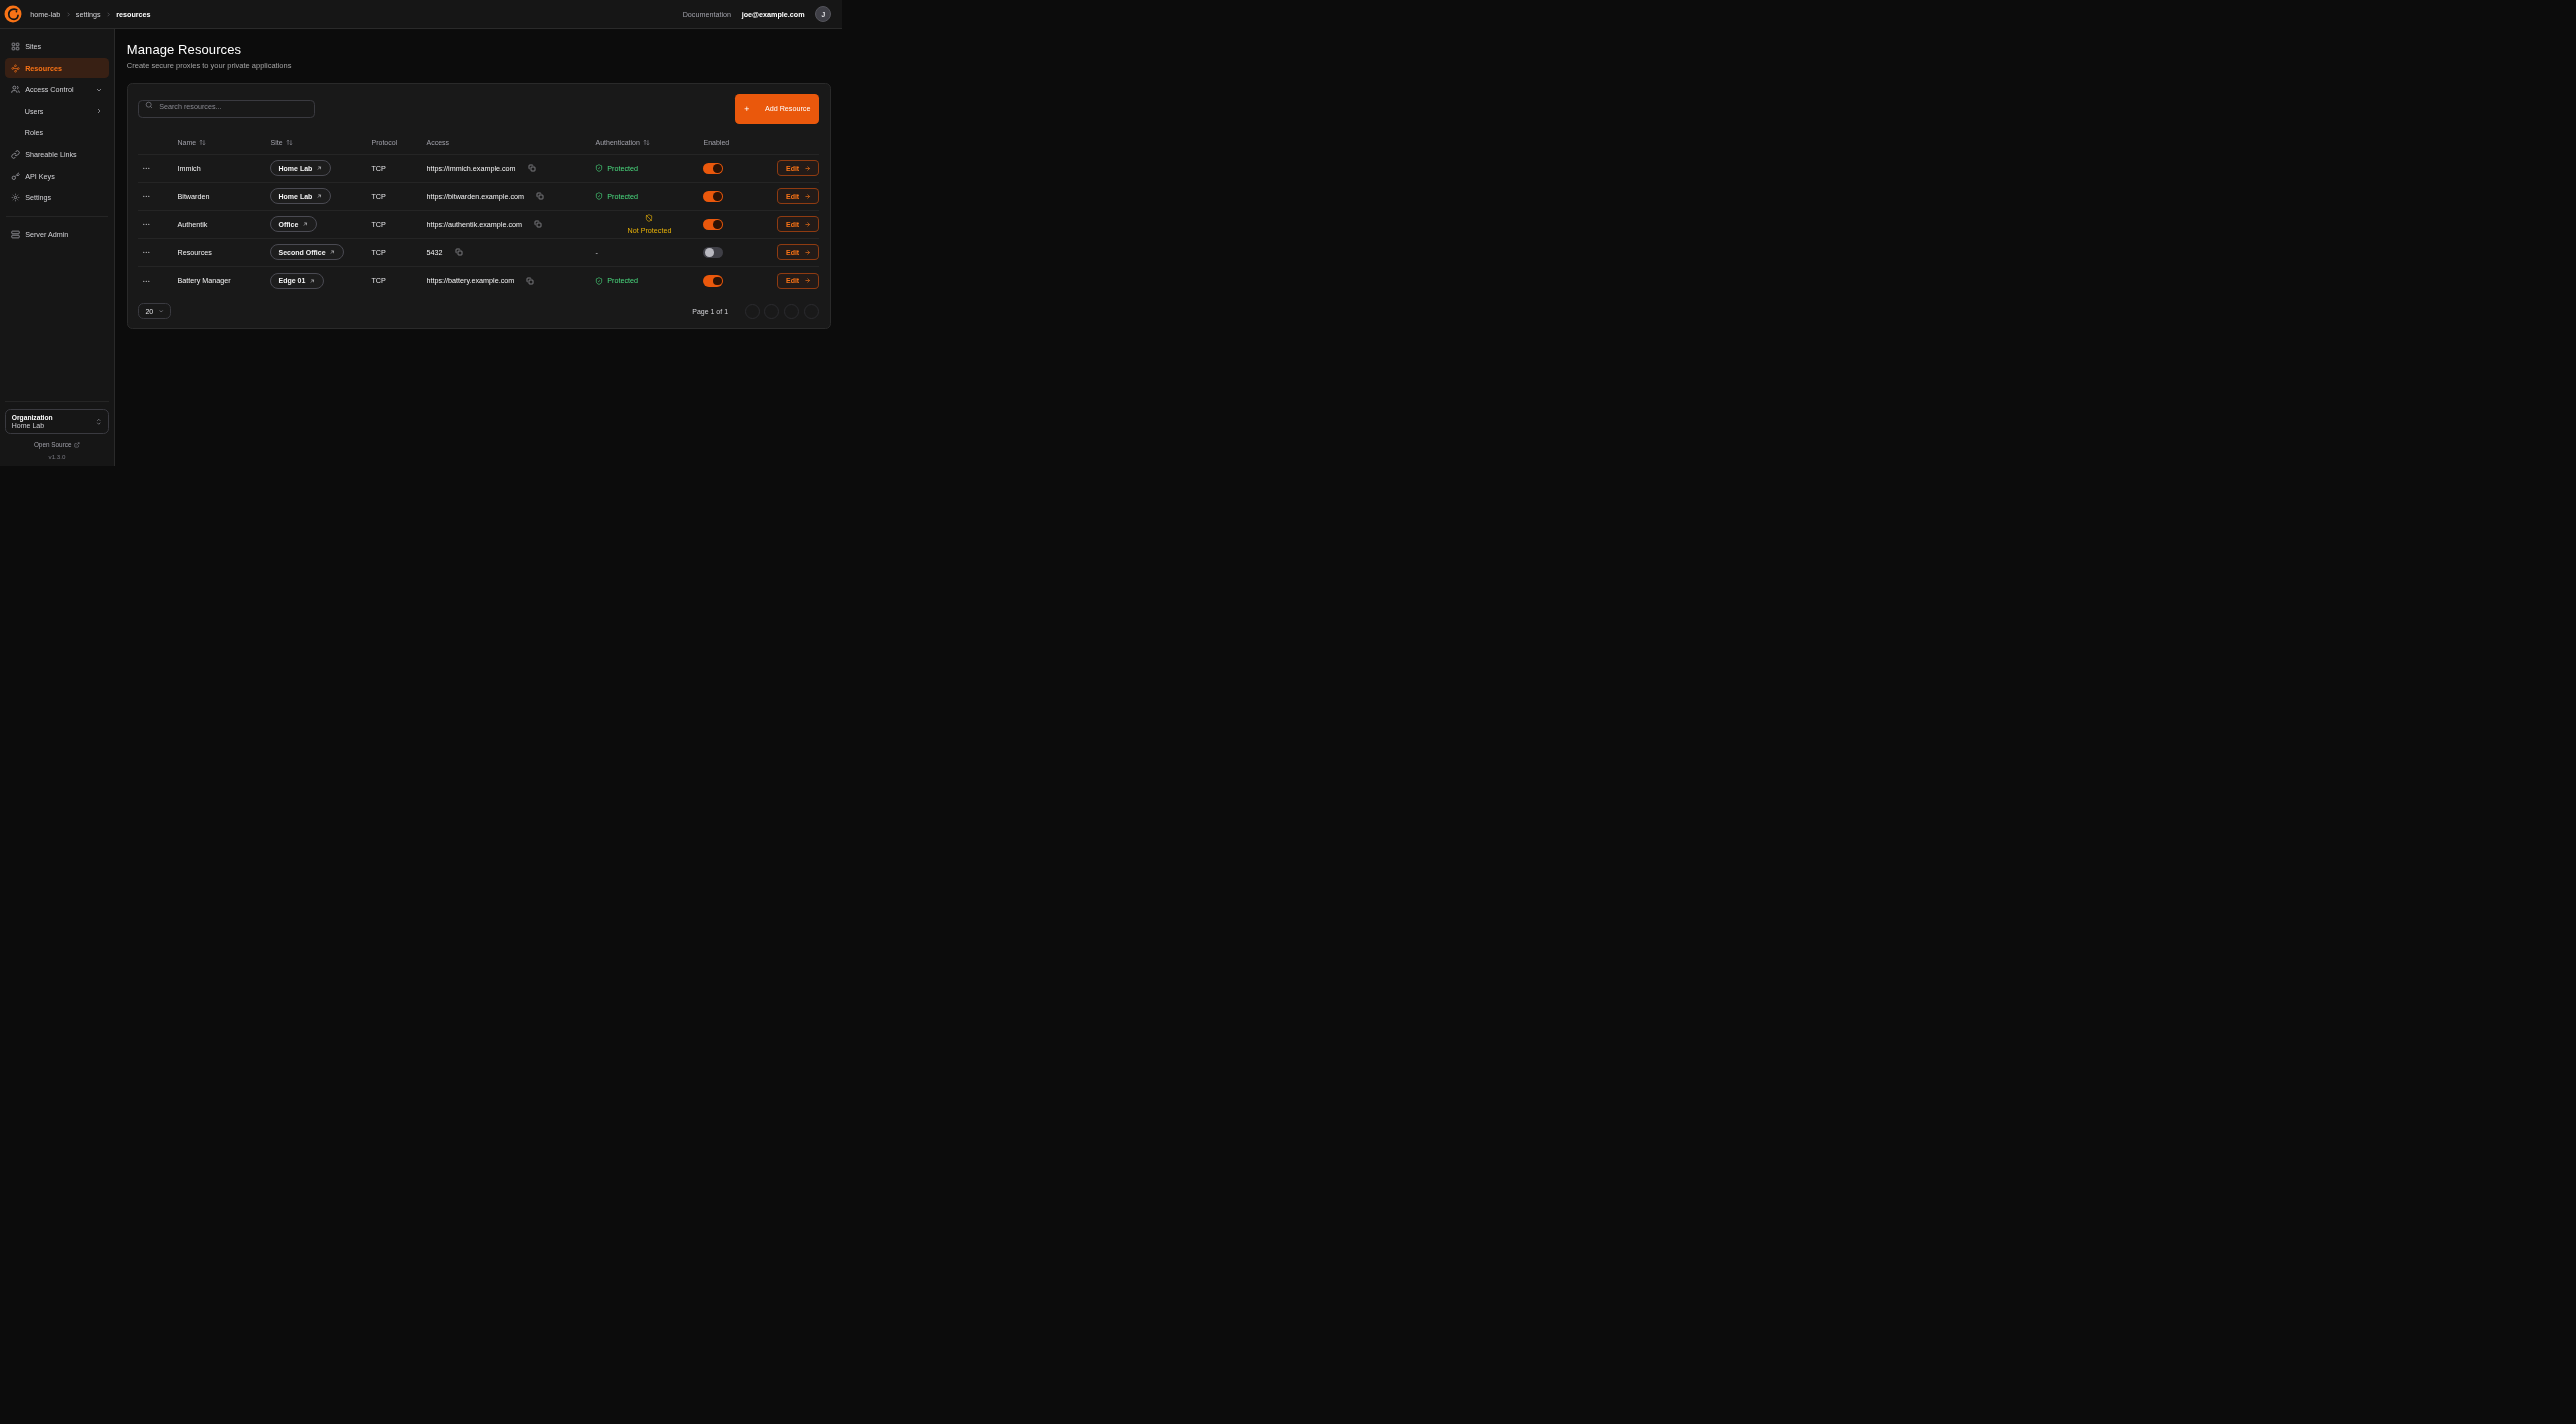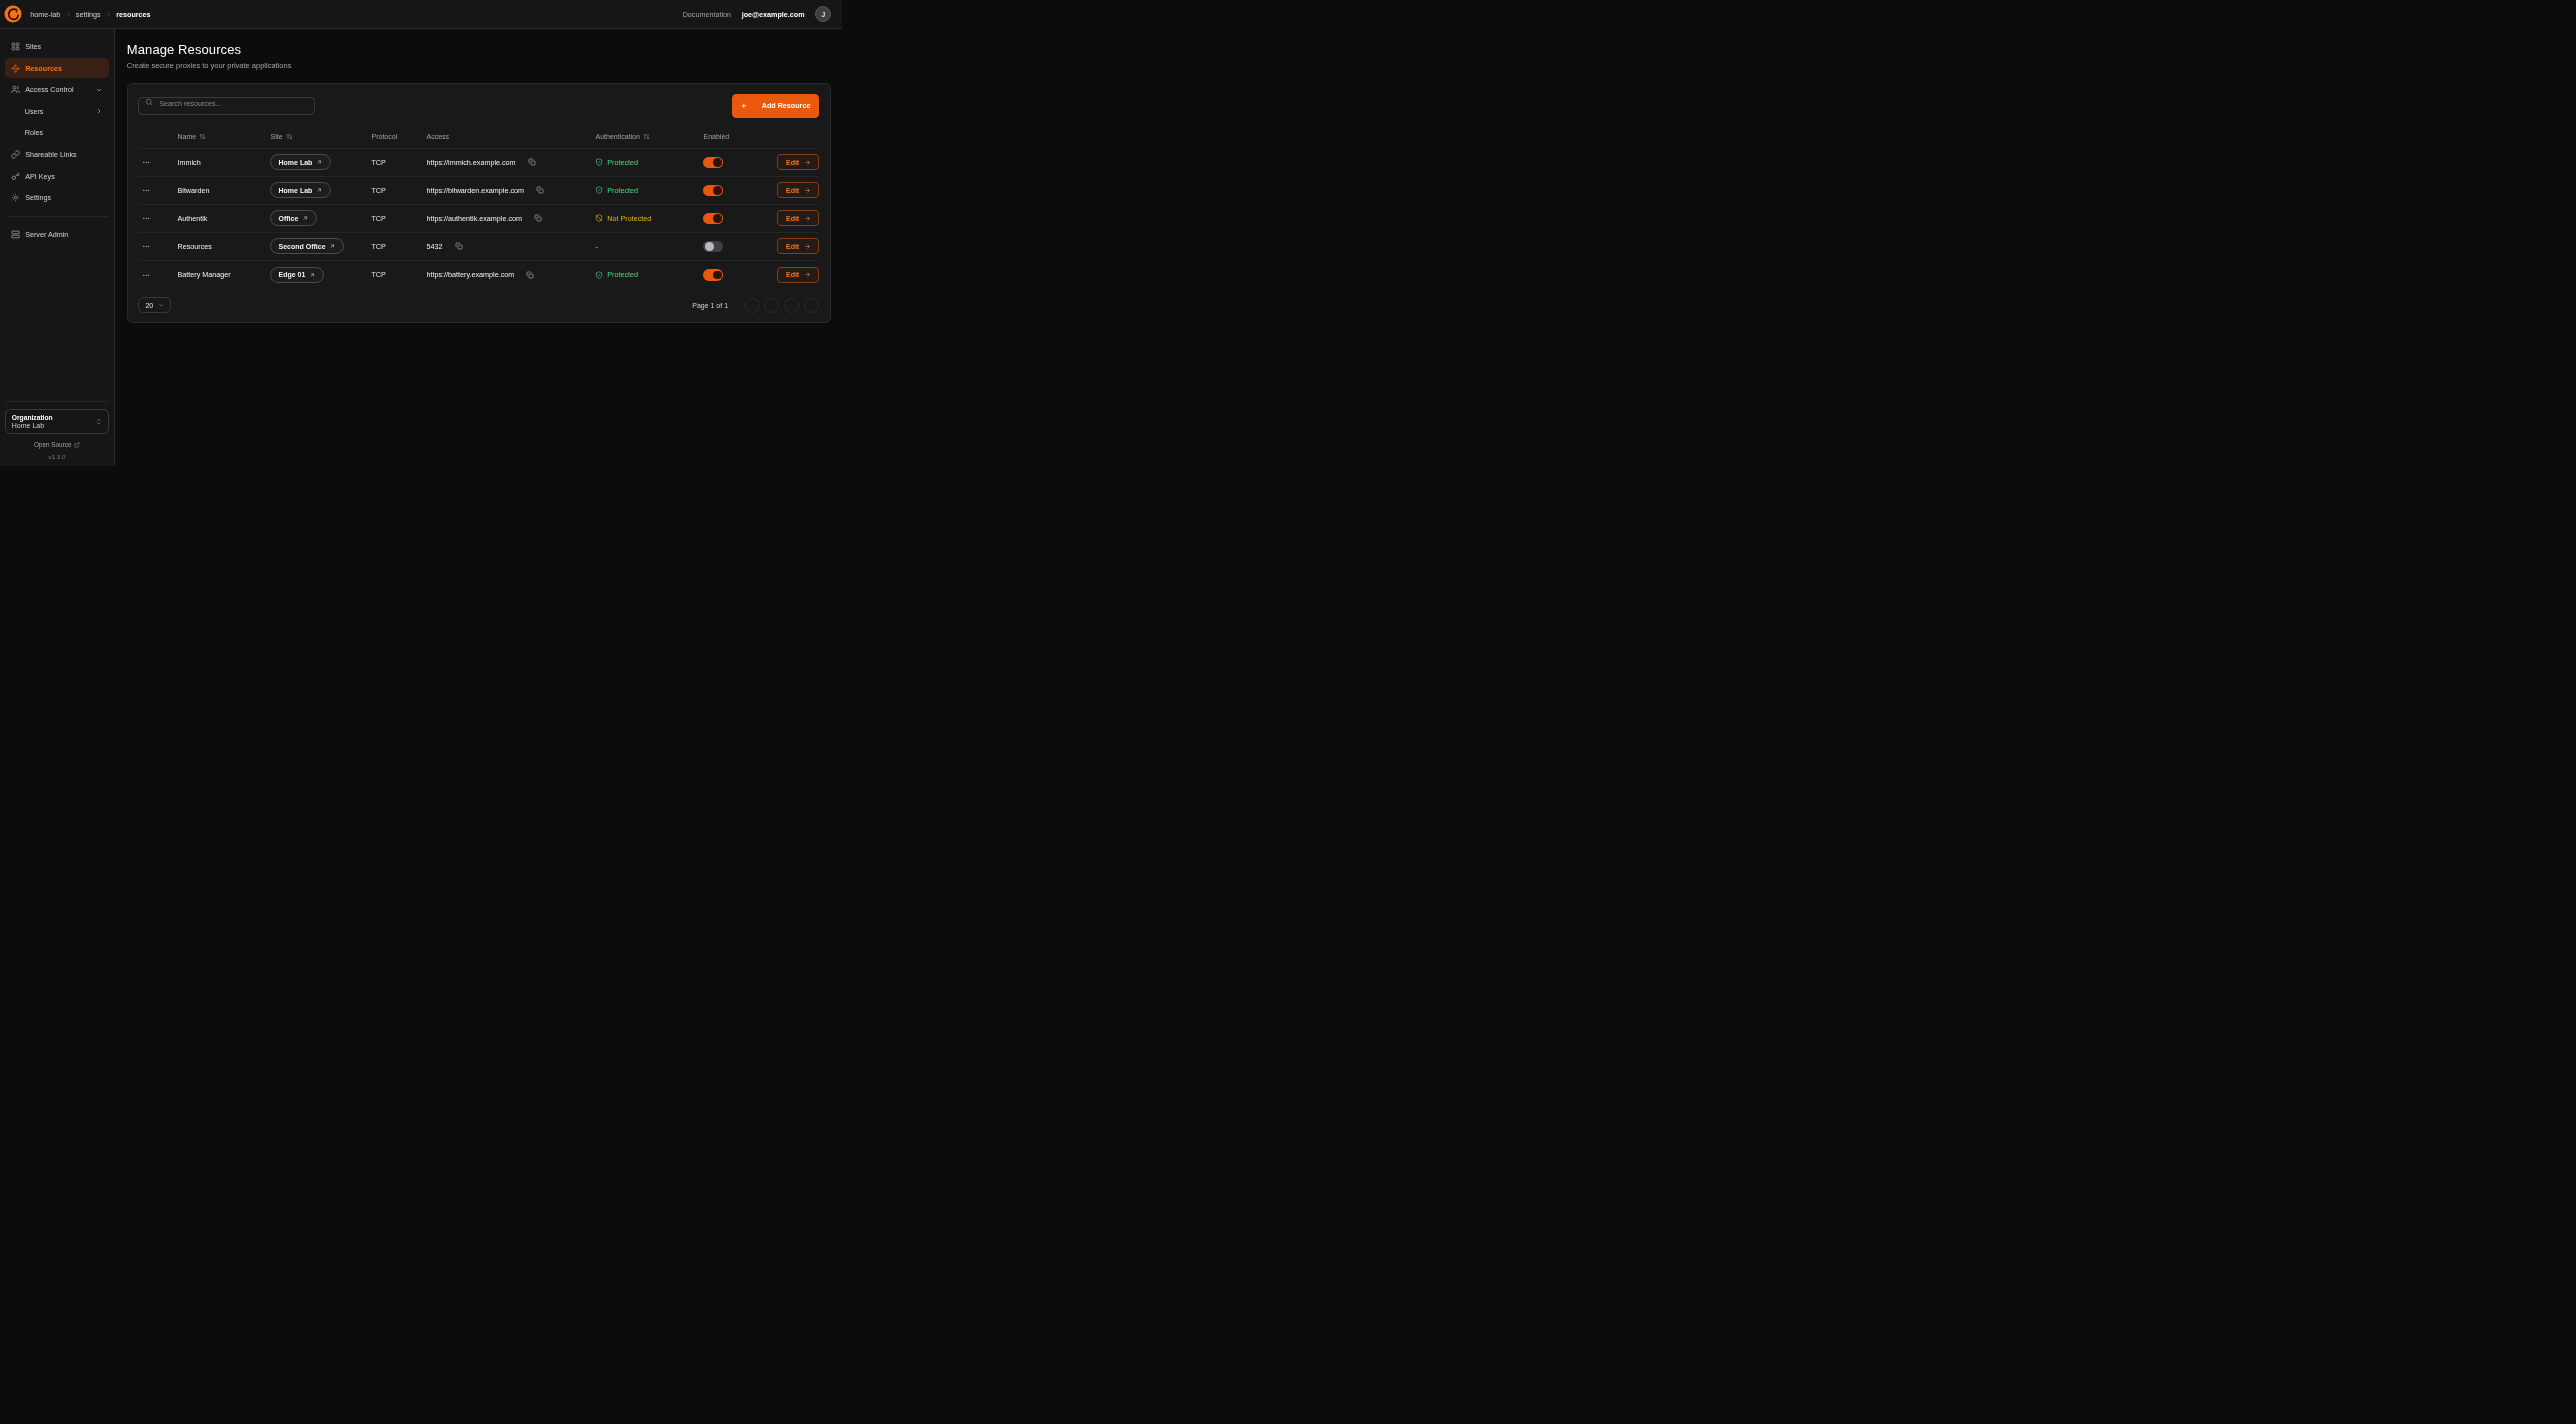--- a/index.html
+++ b/index.html
@@ -57,21 +57,21 @@
   .main{flex:1;min-width:0;padding:10.7px 11.3px 0 11.8px;overflow:hidden;}
   .page-title{font-size:13px;font-weight:400;margin:2.1px 0 0;color:#fff;letter-spacing:0.1px;}
   .page-sub{font-size:7.5px;color:#a3a3a3;margin:4.3px 0 0;}
   .card{margin-top:13px;background:var(--card);border:0.5px solid var(--border);border-radius:5.4px;padding:9.7px 10.7px 8.6px;}
 
   .toolbar{display:flex;align-items:center;justify-content:space-between;margin-bottom:7.5px;}
   .search{display:flex;align-items:flex-start;gap:4.3px;width:177px;height:18px;border:0.5px solid #3a3a40;border-radius:4.3px;padding:0 5.4px;background:transparent;}
   .search .ic{width:8px;height:8px;color:#8a8a92;flex:0 0 8px;}
   .search input{flex:1;min-width:0;background:transparent;border:none;outline:none;color:#e4e4e7;font-size:7.2px;}
   .search input::placeholder{color:#8a8a92;}
-  .btn-primary{display:flex;align-items:center;gap:14px;height:24px;padding:0 8.6px;background:var(--accent);border:none;border-radius:4.3px;color:#fff;font-size:7.2px;font-weight:700;cursor:pointer;}
+  .btn-primary{display:flex;align-items:center;gap:14px;height:30px;padding:0 8.6px;background:var(--accent);border:none;border-radius:4.3px;color:#fff;font-size:7.2px;font-weight:400;cursor:pointer;}
   .btn-primary .ic{width:7.5px;height:7.5px;}
 
   .tgrid{display:grid;grid-template-columns:39px 93px 101px 55px 169px 108px 72px 1fr;align-items:center;}
   .thead{height:23.6px;border-bottom:0.5px solid var(--row-border);color:#a1a1aa;font-size:7px;}
   .th{display:flex;align-items:center;gap:3.2px;}
   .th .ic{width:7px;height:7px;color:#a1a1aa;}
   .trow{height:28px;border-bottom:0.5px solid var(--row-border);font-size:7.2px;}
   .trow:last-child{border-bottom:none;}
   .cell{display:flex;align-items:center;min-width:0;}
   .dots{background:none;border:none;color:#d4d4d8;cursor:pointer;padding:2.1px 3.2px;border-radius:3.2px;display:flex;}
@@ -79,21 +79,21 @@
   .name-cell{color:#f4f4f5;}
   .pill{display:inline-flex;align-items:center;gap:3.8px;height:16px;padding:0 7px;border:0.5px solid #4a4a52;border-radius:5369px;background:rgba(255,255,255,.02);color:#f4f4f5;font-size:7px;font-weight:600;cursor:pointer;}
   .pill .ic{width:6.4px;height:6.4px;color:#d4d4d8;}
   .proto-cell{color:#e4e4e7;}
   .access-cell{gap:11px;color:#f4f4f5;}
   .copy{background:none;border:none;padding:1.1px;color:#b5b5bc;cursor:pointer;display:flex;}
   .copy .ic{width:8px;height:8px;}
   .auth-cell{gap:3.8px;font-size:7.2px;}
   .auth-cell .ic{width:8px;height:8px;}
   .auth-cell.protected{color:var(--protected);}
-  .auth-cell.not_protected{color:var(--not-protected);}
+  .auth-cell.not_protected{color:var(--not-protected);flex-direction:column;}
   .auth-cell.none{color:#d4d4d8;}
   .switch{width:20px;height:11.3px;border-radius:5369px;border:none;padding:0;position:relative;cursor:pointer;background:#3f3f46;}
   .switch .knob{position:absolute;top:1.3px;width:8.6px;height:8.6px;border-radius:50%;background:#b9b9c0;left:1.6px;transition:none;}
   .switch.on{background:var(--accent);}
   .switch.on .knob{left:9.7px;background:#2b1205;}
   .edit-cell{justify-content:flex-end;}
   .edit-btn{display:inline-flex;align-items:center;gap:4.3px;height:16px;padding:0 7.5px;border:0.5px solid rgba(234,88,12,.55);border-radius:4.3px;background:rgba(234,88,12,.05);color:var(--accent-text);font-size:7px;font-weight:600;cursor:pointer;}
   .edit-btn .ic{width:7px;height:7px;}
 
   .pager{display:flex;align-items:center;justify-content:space-between;margin-top:8.6px;}

